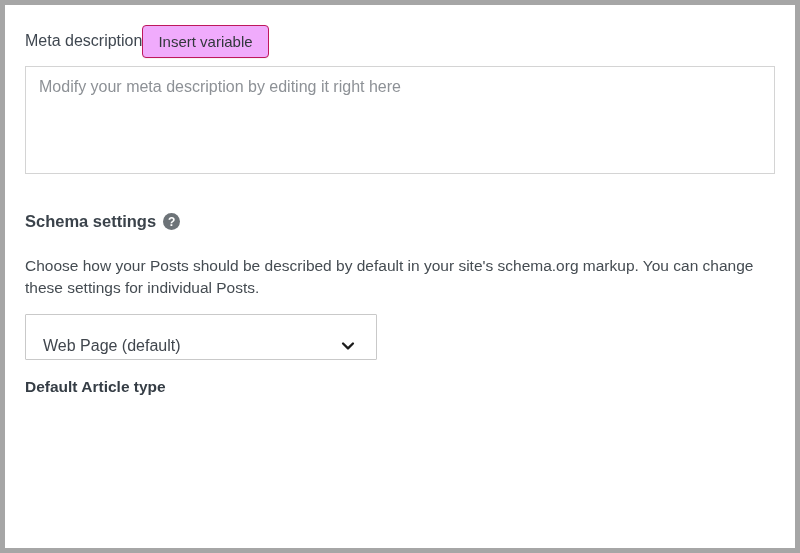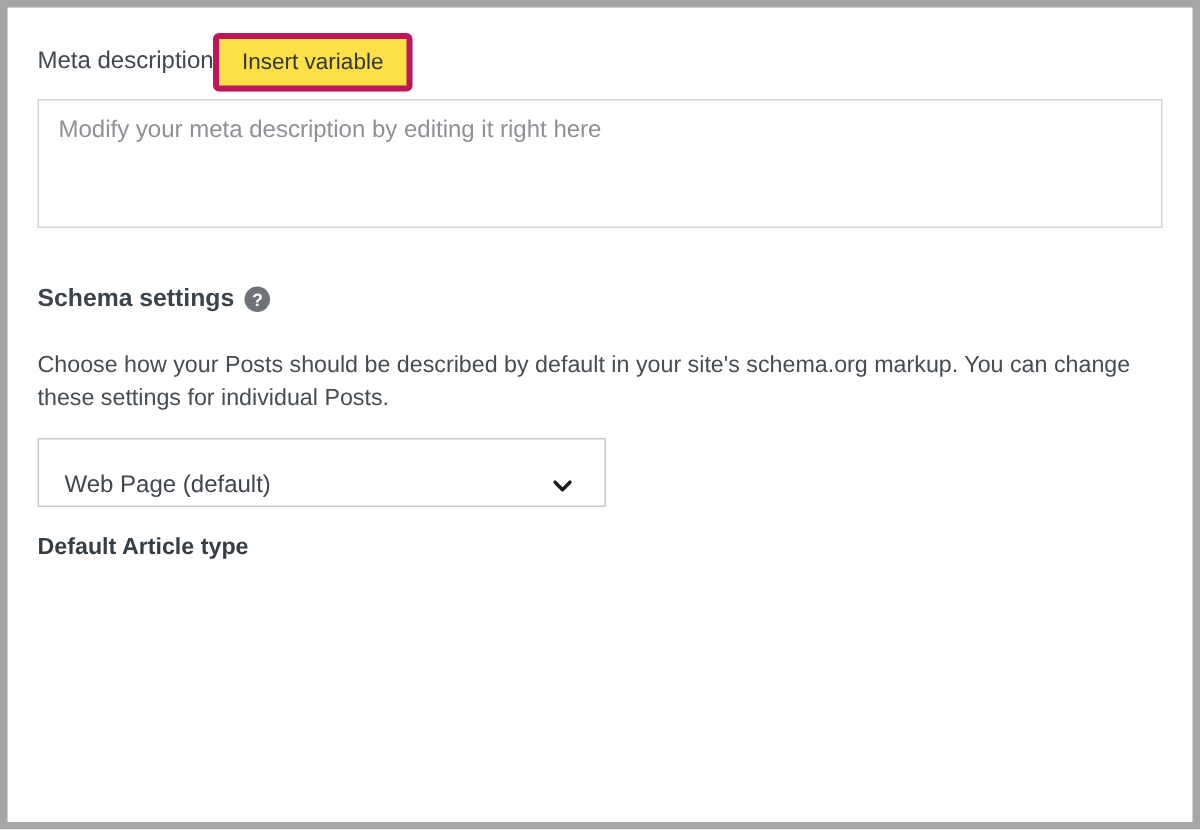--- a/index.html
+++ b/index.html
@@ -23,33 +23,33 @@
     height: 34px;
   }
   .meta-label {
     font-size: 16px;
     color: #3f4750;
   }
   .insert-variable-btn {
     font-family: "Liberation Sans", sans-serif;
     font-size: 15px;
     color: #32373c;
-    background: #fde047;
-    border: 4px solid #be185d;
+    background: #f0abfc;
+    border: 1px solid #be185d;
     border-radius: 4px;
     padding: 7px 15px;
     cursor: pointer;
     box-shadow: 0 1px 0 rgba(0,0,0,0.04);
   }
 
   
   .meta-textarea {
     display: block;
     width: 100%;
-    height: 86px;
+    height: 108px;
     margin-top: 8px;
     border: 1px solid #d4d4d4;
     padding: 11px 13px;
     font-family: "Liberation Sans", sans-serif;
     font-size: 16px;
     color: #444;
     resize: none;
     outline: none;
   }
   .meta-textarea::placeholder { color: #8d9196; opacity: 1; }
@@ -95,21 +95,21 @@
     display: block;
     margin-top: 40px;
     font-size: 15.5px;
     font-weight: 700;
     color: #353d45;
   }
   .field-label.second { margin-top: 18px; }
 
   .select-box {
     margin-top: 14px;
-    width: 379px;
+    width: 352px;
     height: 46px;
     border: 1px solid #c9c9c9;
     border-radius: 1px;
     background: #fff;
     display: flex;
     align-items: center;
     justify-content: space-between;
     padding: 18px 19px 0 17px;
     font-size: 16px;
     color: #40464d;

